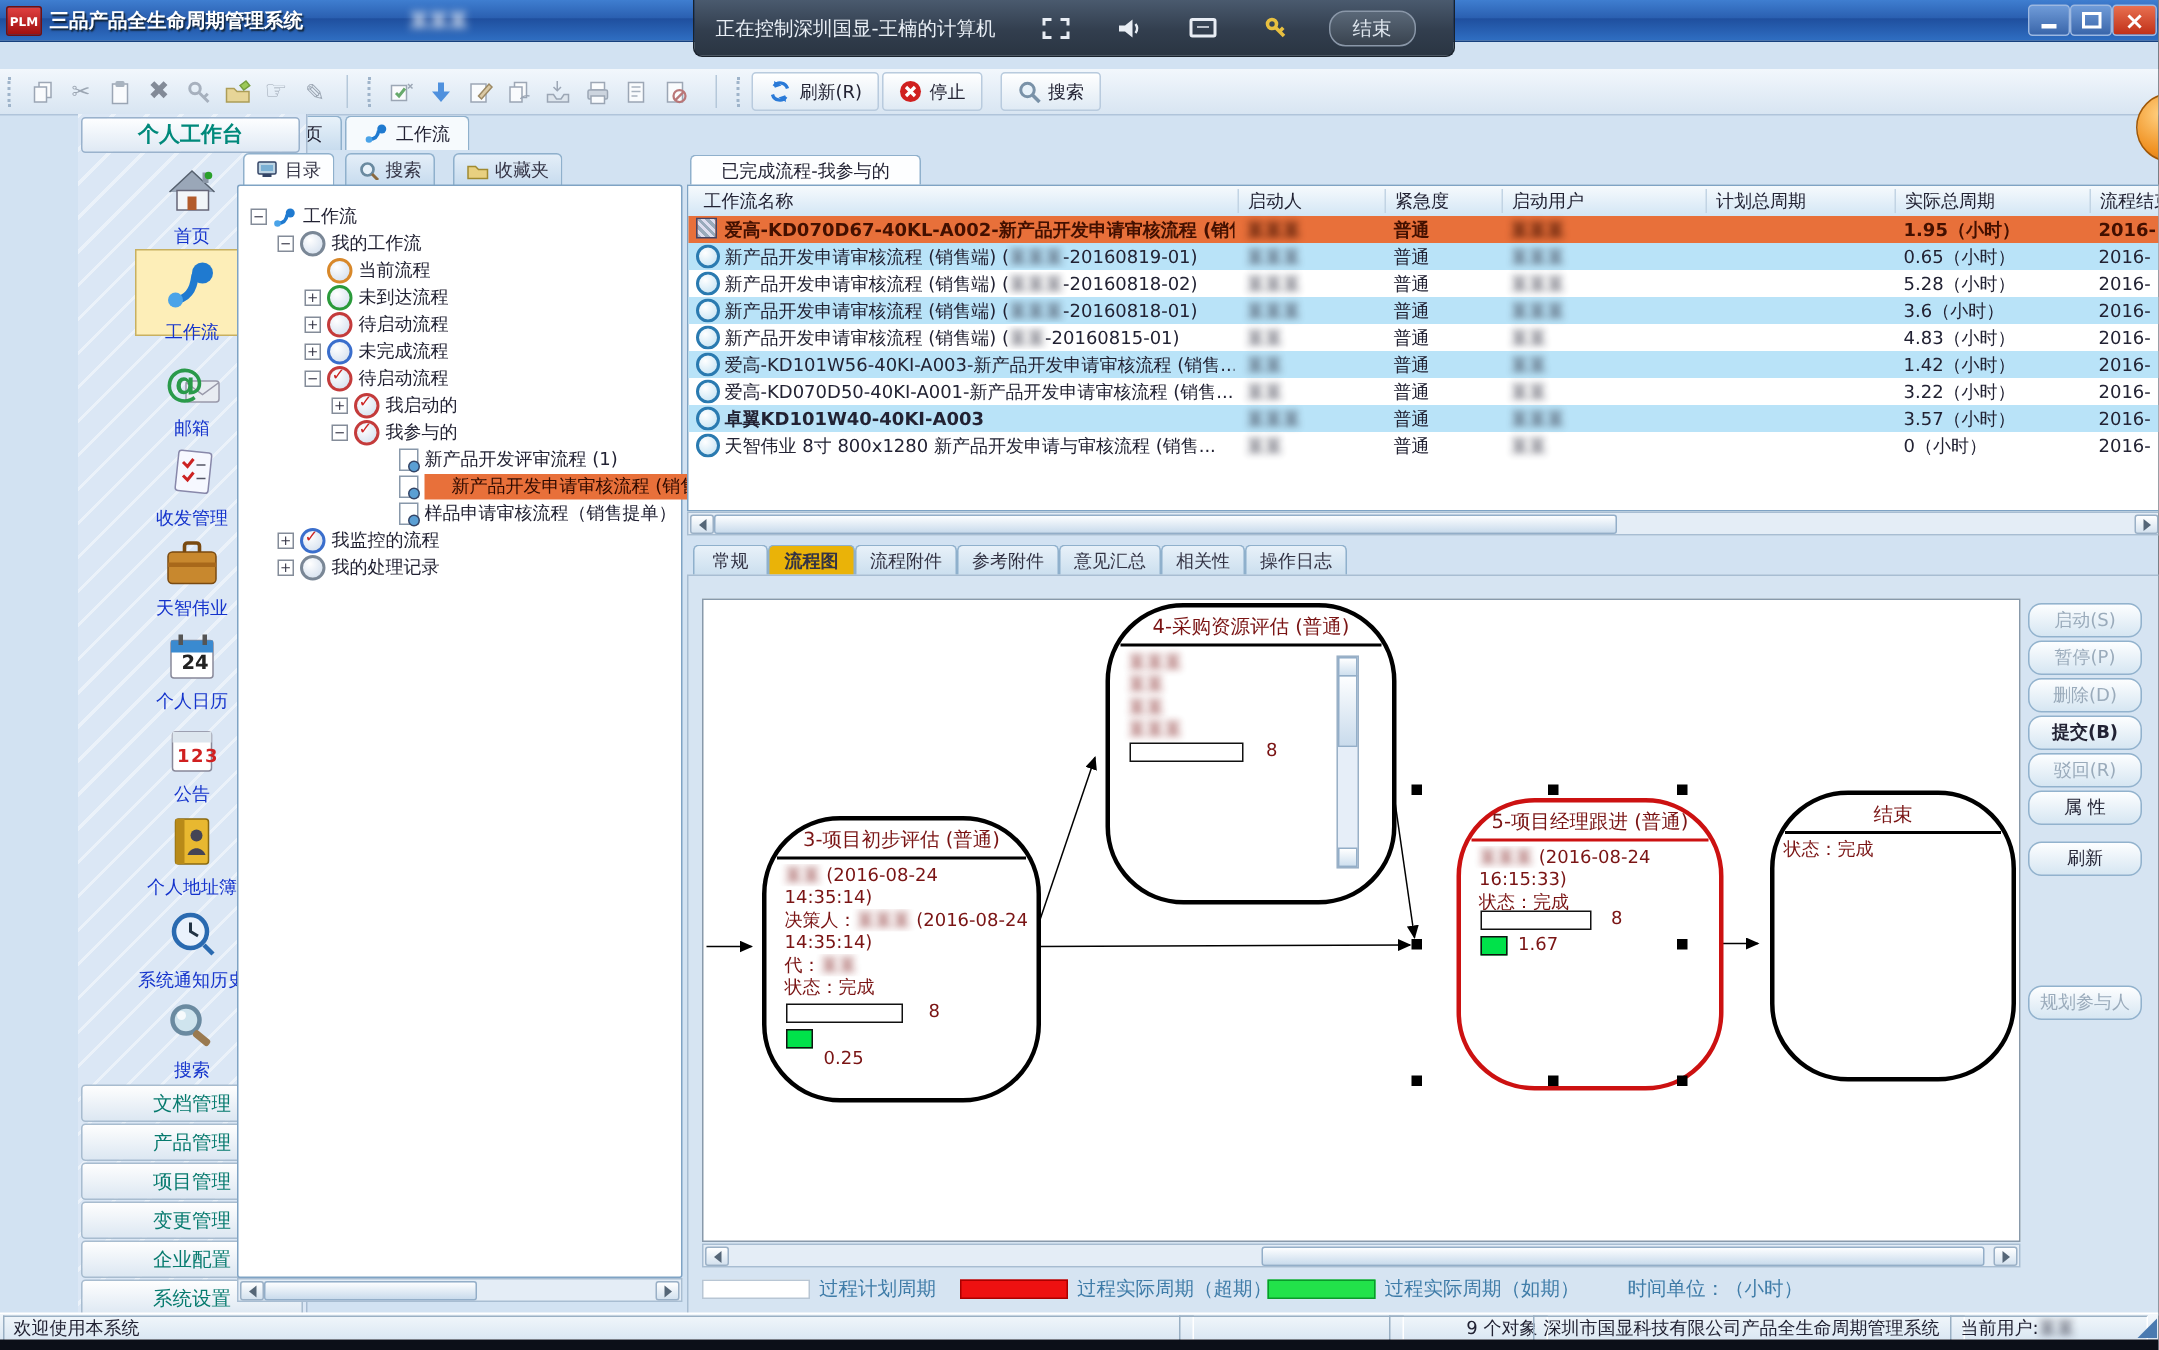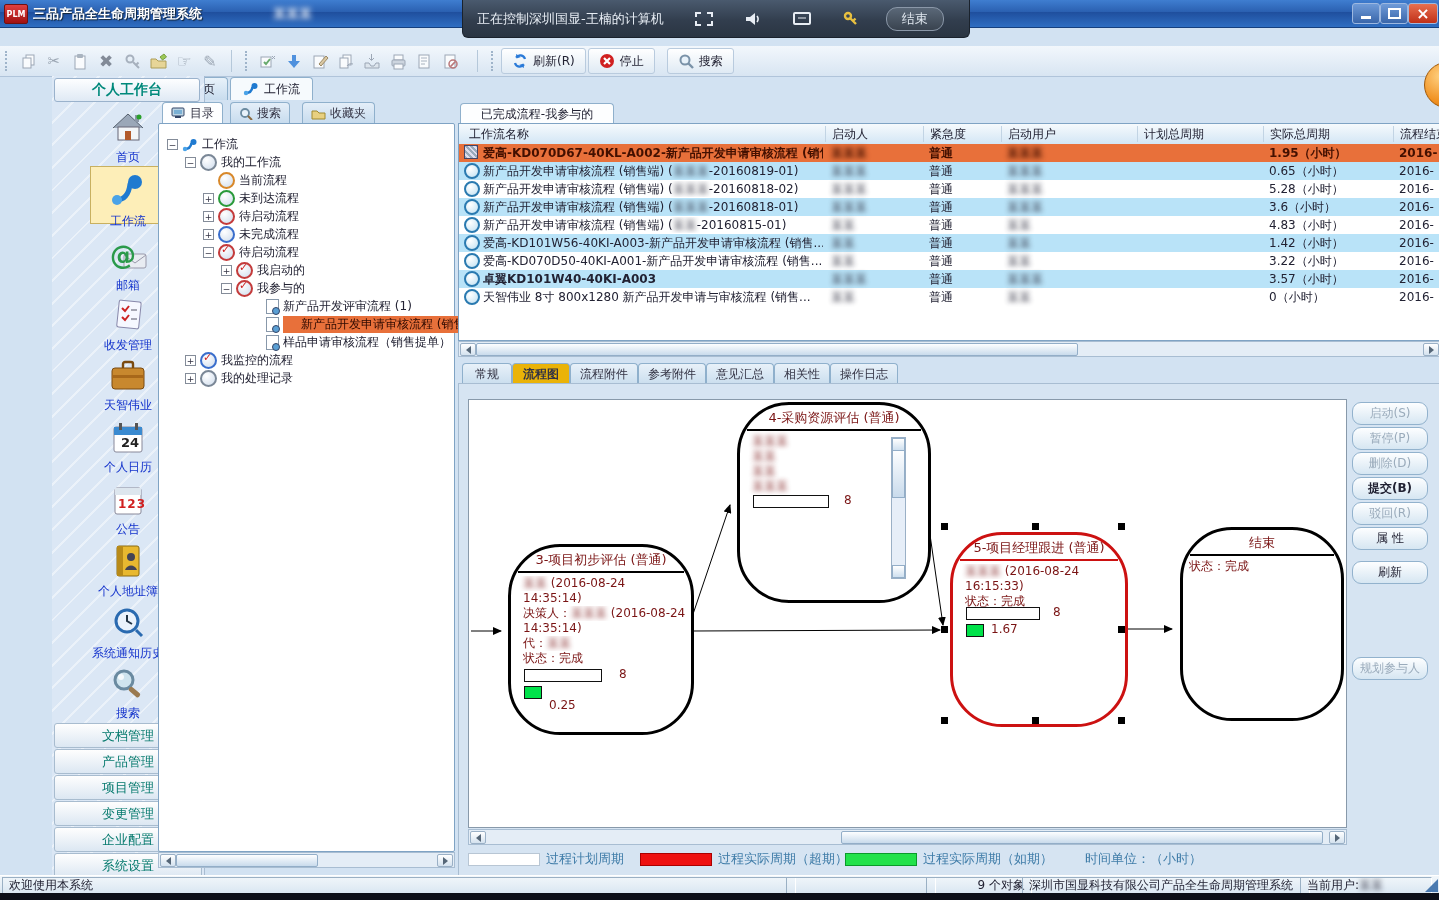--- a/index.html
+++ b/index.html
@@ -127,21 +127,21 @@
   
   .dtab{top:363px;height:20px;border:1px solid #8fb0cc;border-bottom:none;border-radius:4px 4px 0 0;
     display:flex;align-items:center;justify-content:center;background:linear-gradient(#e8f1f9,#cadeee);color:#334;}
   .dtab.active{background:#eab308;font-weight:bold;}
 
   
   .diagpanel{left:458px;top:383px;width:981px;height:492px;background:#d6e4f2;border:1px solid #a8bdd2;}
   .canvas{left:468px;top:399px;width:877px;height:427px;background:#fff;border:1px solid #8899aa;}
   .node{position:absolute;background:#fff;border:3px solid #000;border-radius:52px;
     color:#7a1414;font-size:12px;z-index:5;}
-  .node.red{border-color:#cc1111;}
+  .node.red{border-color:#cc1111;margin-left:21px;}
   .ntitle{text-align:center;margin-top:4px;font-size:13px;white-space:nowrap;}
   .nrule{height:2px;background:#000;margin:2px 7px 3px 7px;}
   .node.red .nrule{background:#cc1111;}
   .nl{padding:0 4px 0 12px;line-height:15px;white-space:nowrap;overflow:hidden;}
   .wbar{position:absolute;height:11px;background:#fff;border:1px solid #111;}
   .gbar{position:absolute;width:16px;height:11px;background:#00e24a;border:1px solid #111;}
   .bnum{position:absolute;color:#7a1414;}
   .handle{position:absolute;width:7px;height:7px;background:#000;z-index:8;}
   .nscroll{position:absolute;width:13px;background:#e6eef8;border:1px solid #9ab0c6;}
   .nsbtn{position:absolute;left:0;width:11px;height:11px;background:linear-gradient(#fff,#cfe0ef);

